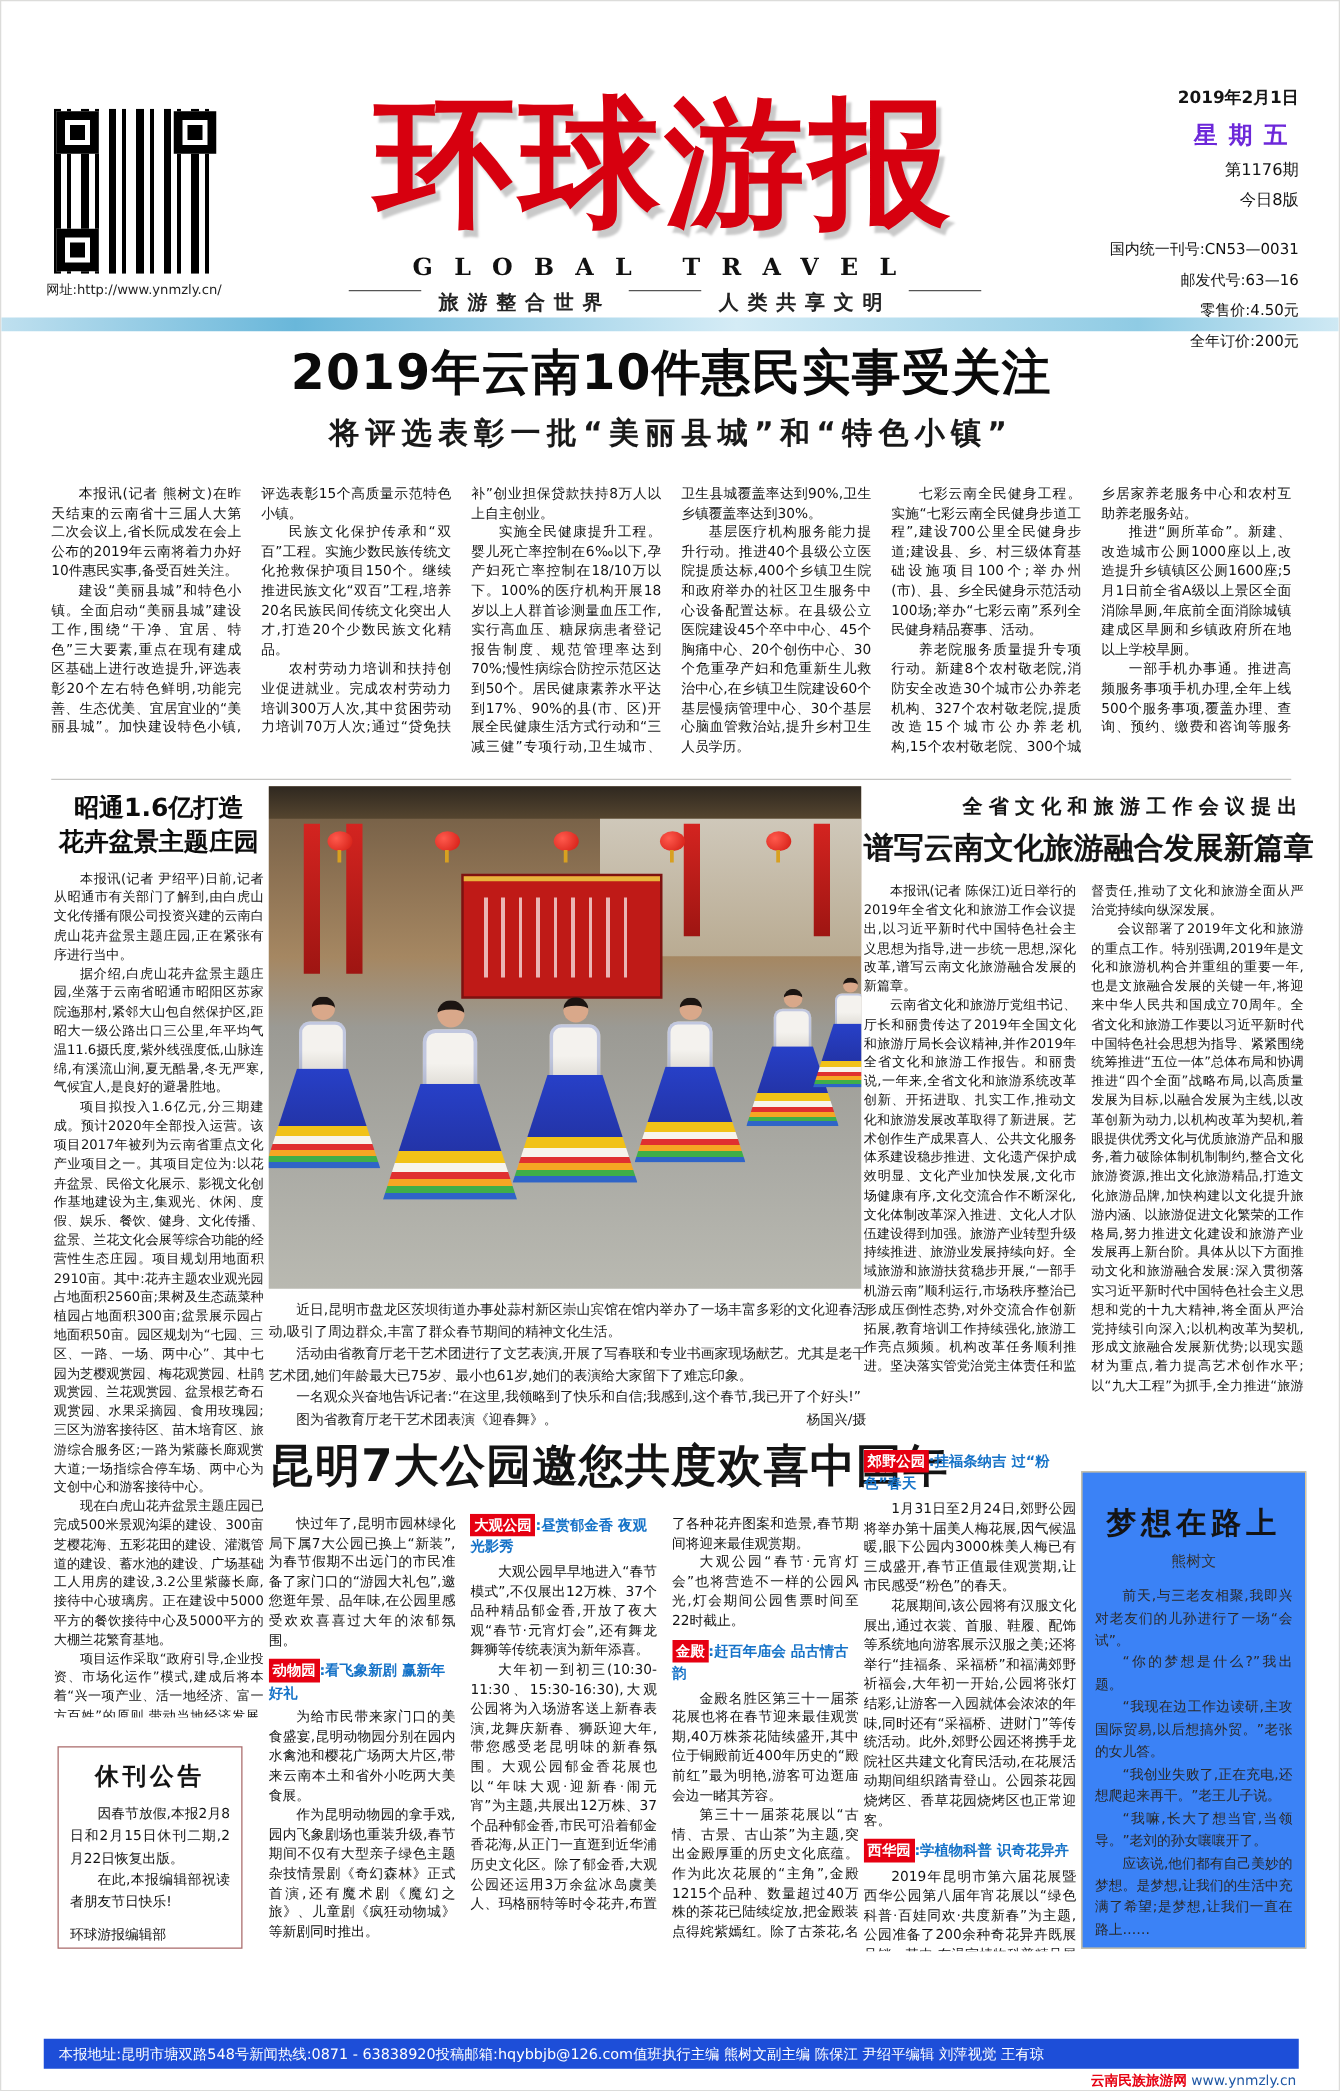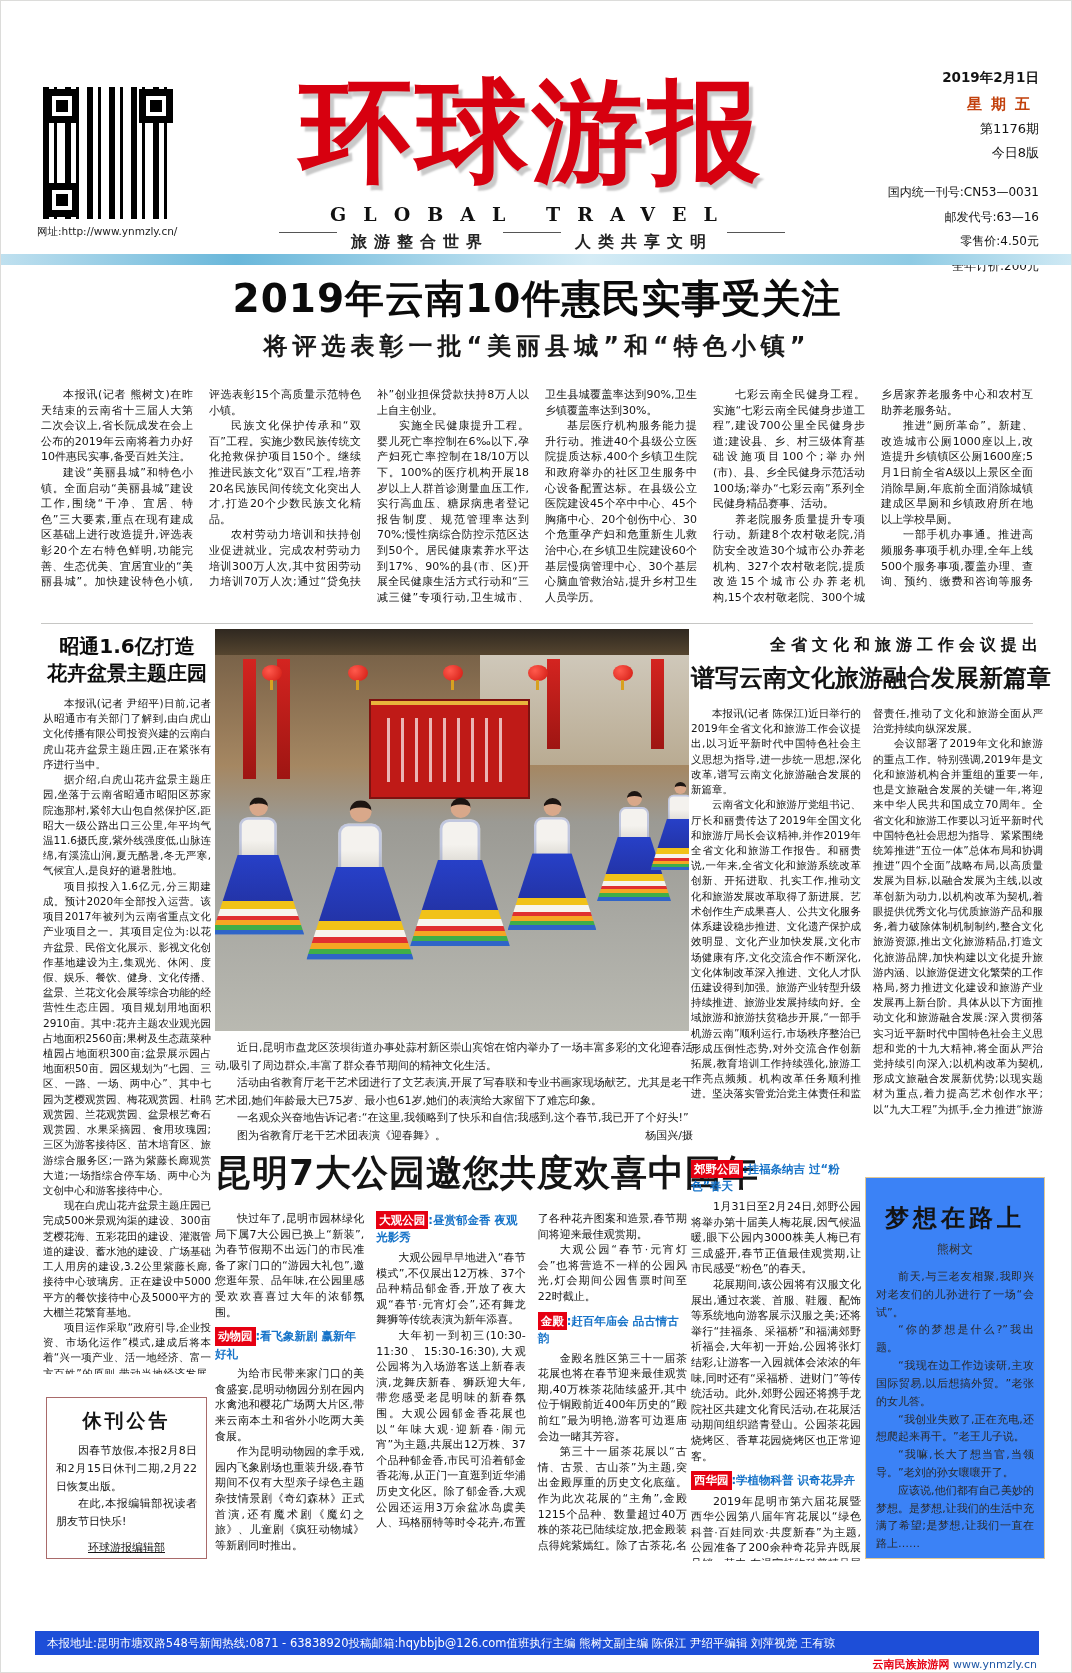--- a/index.html
+++ b/index.html
@@ -16,43 +16,43 @@
   .qr-caption{position:absolute;left:36px;top:224px;width:160px;font-size:10.5px;color:#222;}
   .mast-center{position:absolute;left:250px;top:64px;width:562px;text-align:center;}
   .mast-title{font-size:112px;line-height:1.18;font-weight:900;color:#d7000f;letter-spacing:4px;
               text-shadow:4px 5px 2px #c9c9c9;white-space:nowrap;}
   .mast-en{margin-top:6px;font-family:"DejaVu Serif",serif;font-size:19px;font-weight:700;letter-spacing:17px;color:#111;}
   .mast-slogan{margin-top:7px;display:flex;align-items:flex-start;justify-content:center;gap:14px;
                font-size:16px;letter-spacing:7px;color:#222;font-weight:600;}
   .mast-slogan .ln{width:58px;height:1px;background:#555;}
   .mast-right{position:absolute;right:32px;top:68px;width:210px;text-align:right;}
   .mr-date{font-size:13.5px;font-weight:600;}
-  .mr-week{font-size:15px;font-weight:900;color:#c2410c;letter-spacing:9px;margin:8px 0 6px;}
+  .mr-week{font-size:19px;font-weight:900;color:#6d28d9;letter-spacing:9px;margin:8px 0 6px;}
   .mr-issue,.mr-pages{font-size:13px;margin:6px 0;}
   .mr-info{margin-top:18px;font-size:12px;line-height:2.05;color:#111;}
   .band{position:absolute;left:0;top:253px;width:100%;height:11px;
         background:linear-gradient(90deg,#bfe0ef,#69b7da 22%,#d5ecf6 55%,#8fcbe4 85%,#cfe9f4);}
   
   .lead-head{position:absolute;left:40px;top:276px;width:992px;text-align:center;}
   .lead-head h1{margin:0;font-size:39px;font-weight:900;letter-spacing:1px;line-height:1.12;color:#0b0b0b;}
   .lead-sub{margin-top:9px;font-size:24px;font-weight:900;letter-spacing:5px;color:#191919;}
   .lead-body{position:absolute;left:40px;top:386px;width:992px;height:228px;overflow:hidden;
              column-count:6;column-gap:16px;column-fill:auto;font-size:11px;line-height:1.42;}
   .para{margin:0;text-indent:2em;text-align:justify;}
   .rule{position:absolute;left:40px;top:622px;width:992px;height:1px;background:#c6c6c4;}
   
   .zt{position:absolute;left:42px;top:632px;width:168px;}
   .zt-title{font-size:20px;font-weight:900;text-align:center;line-height:1.35;color:#0c0c0c;}
   .zt-body{margin-top:9px;height:678px;overflow:hidden;font-size:10.5px;line-height:1.45;}
   
-  .notice{position:absolute;left:45px;top:1396px;width:161px;height:162px;border:1px solid #a96a6a;
+  .notice{position:absolute;left:45px;top:1396px;width:148px;height:162px;border:1px solid #a96a6a;
           padding:10px 9px;box-sizing:border-box;overflow:hidden;}
   .notice-title{text-align:center;font-size:19px;font-weight:900;letter-spacing:3px;margin-bottom:8px;}
   .notice-body{font-size:11px;line-height:1.62;}
-  .notice-sign{margin-top:8px;text-align:center;font-size:11px;line-height:1.6;text-decoration:underline;}
+  .notice-sign{margin-top:8px;text-align:left;font-size:11px;line-height:1.6;}
   
   .photo{position:absolute;left:214px;top:628px;width:474px;height:402px;overflow:hidden;
          background:linear-gradient(180deg,#6e5a43 0%,#8d7253 18%,#a58762 34%,#9b9a94 48%,#aaaaa4 74%,#b9b9b1 100%);}
   .roof{position:absolute;left:0;top:0;width:100%;height:26px;background:linear-gradient(180deg,#2f2820,#55452f);}
   .wall{position:absolute;left:56%;top:26px;width:44%;height:110px;background:linear-gradient(180deg,#cfc8ba,#b9ab92);}
   .backdrop{position:absolute;left:33%;top:72px;width:33%;height:92px;background:#bf1a17;border-top:4px solid #e8b43c;
             box-shadow:0 0 0 2px #7e1210;}
   .backdrop::after{content:"";position:absolute;left:10%;top:14%;width:80%;height:70%;
         background:repeating-linear-gradient(90deg,rgba(255,255,255,.85) 0 3px,rgba(0,0,0,0) 3px 14px);opacity:.8;}
   .vbanner{position:absolute;top:30px;width:13px;height:120px;background:linear-gradient(180deg,#d42420,#9e1512);}

